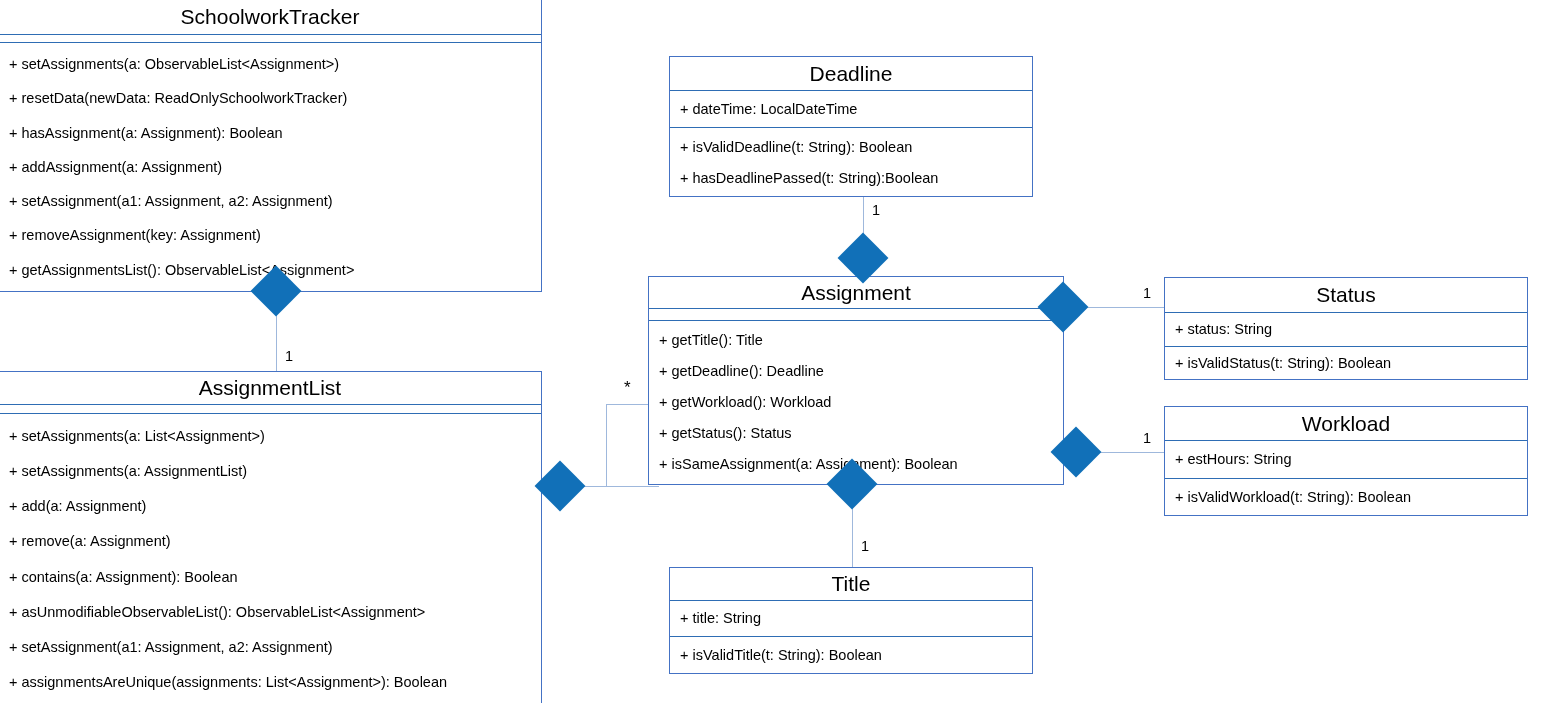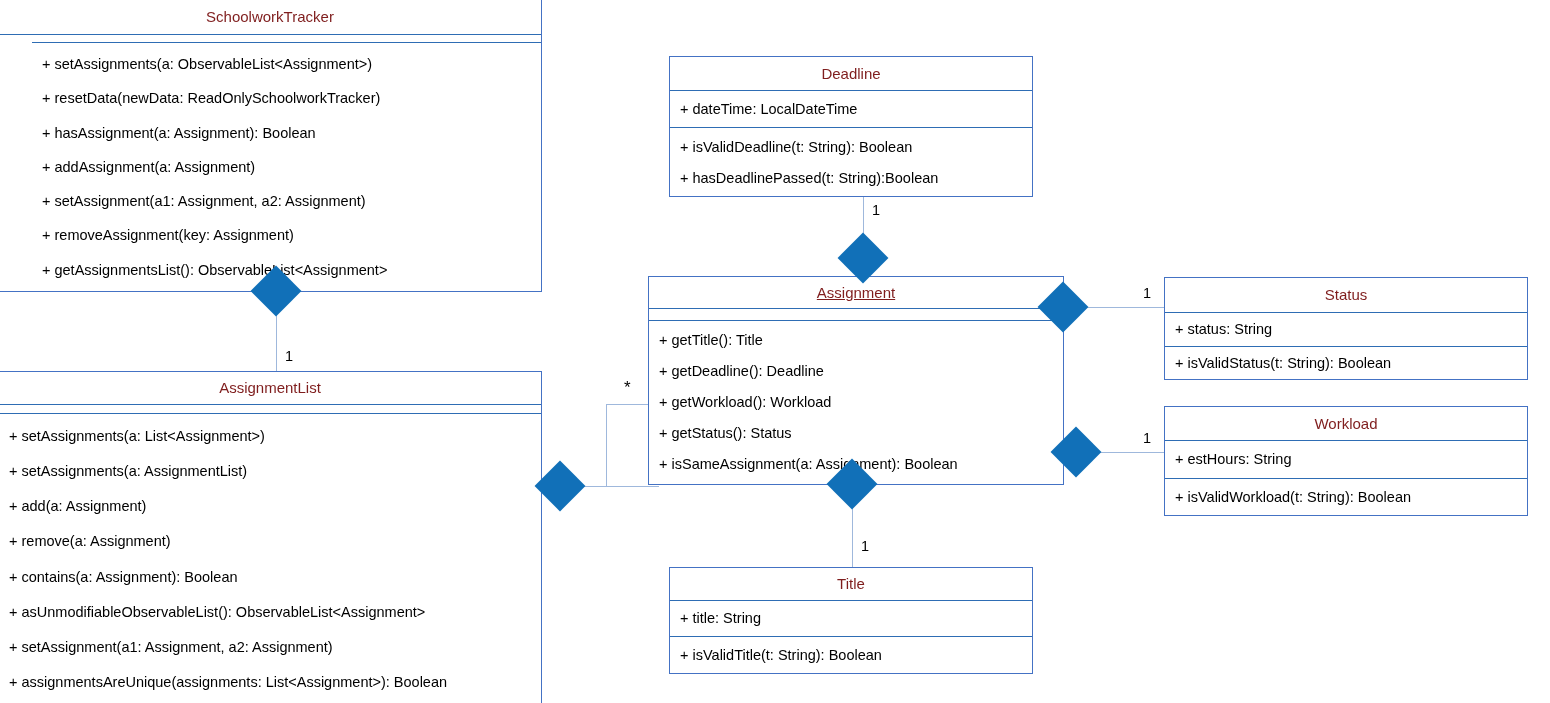--- a/index.html
+++ b/index.html
@@ -32,23 +32,23 @@
     border-top: 1.6px solid #2E6DB4;
     display: flex;
     flex-direction: column;
     justify-content: center;
   }
   .uml-class .cmp.first {
     border-top: none;
   }
   .uml-class .title {
     text-align: center;
-    font-size: 15px;
+    font-size: 21px;
     line-height: 1.2;
-    color: #7f1d1d;
+    color: #000000;
     display: flex;
     align-items: center;
     justify-content: center;
   }
   .uml-class .member {
     font-size: 14.5px;
     line-height: 1.25;
     padding-left: 10px;
     white-space: nowrap;
     color: #000;
@@ -127,21 +127,21 @@
 
   <div class="mult" style="left:1143px; top:431px;">1</div>
 
   <div class="mult" style="left:861px; top:539px;">1</div>
 
   <div class="uml-class" style="left:-2px; top:-1px; width:544px; height:293px;">
     <div class="cmp first title" style="height:34px;">
       <span>SchoolworkTracker</span>
     </div>
     <div class="cmp empty" style="height:8px;"></div>
-    <div class="cmp members" style="height:249px;margin-left:33px;">
+    <div class="cmp members" style="height:249px;">
       <div class="member">+ setAssignments(a: ObservableList&lt;Assignment&gt;)</div>
       <div class="member">+ resetData(newData: ReadOnlySchoolworkTracker)</div>
       <div class="member">+ hasAssignment(a: Assignment): Boolean</div>
       <div class="member">+ addAssignment(a: Assignment)</div>
       <div class="member">+ setAssignment(a1: Assignment, a2: Assignment)</div>
       <div class="member">+ removeAssignment(key: Assignment)</div>
       <div class="member">+ getAssignmentsList(): ObservableList&lt;Assignment&gt;</div>
     </div>
   </div>
 
@@ -169,21 +169,21 @@
     <div class="cmp members" style="height:37px;">
       <div class="member">+ dateTime: LocalDateTime</div>
     </div>
     <div class="cmp members" style="height:71px;">
       <div class="member">+ isValidDeadline(t: String): Boolean</div>
       <div class="member">+ hasDeadlinePassed(t: String):Boolean</div>
     </div>
   </div>
 
   <div class="uml-class" style="left:648px; top:276px; width:416px; height:209px;">
-    <div class="cmp first title" style="height:31px;text-decoration:underline;">
+    <div class="cmp first title" style="height:31px;">
       <span>Assignment</span>
     </div>
     <div class="cmp empty" style="height:12px;"></div>
     <div class="cmp members" style="height:164px;">
       <div class="member">+ getTitle(): Title</div>
       <div class="member">+ getDeadline(): Deadline</div>
       <div class="member">+ getWorkload(): Workload</div>
       <div class="member">+ getStatus(): Status</div>
       <div class="member">+ isSameAssignment(a: Assignment): Boolean</div>
     </div>

